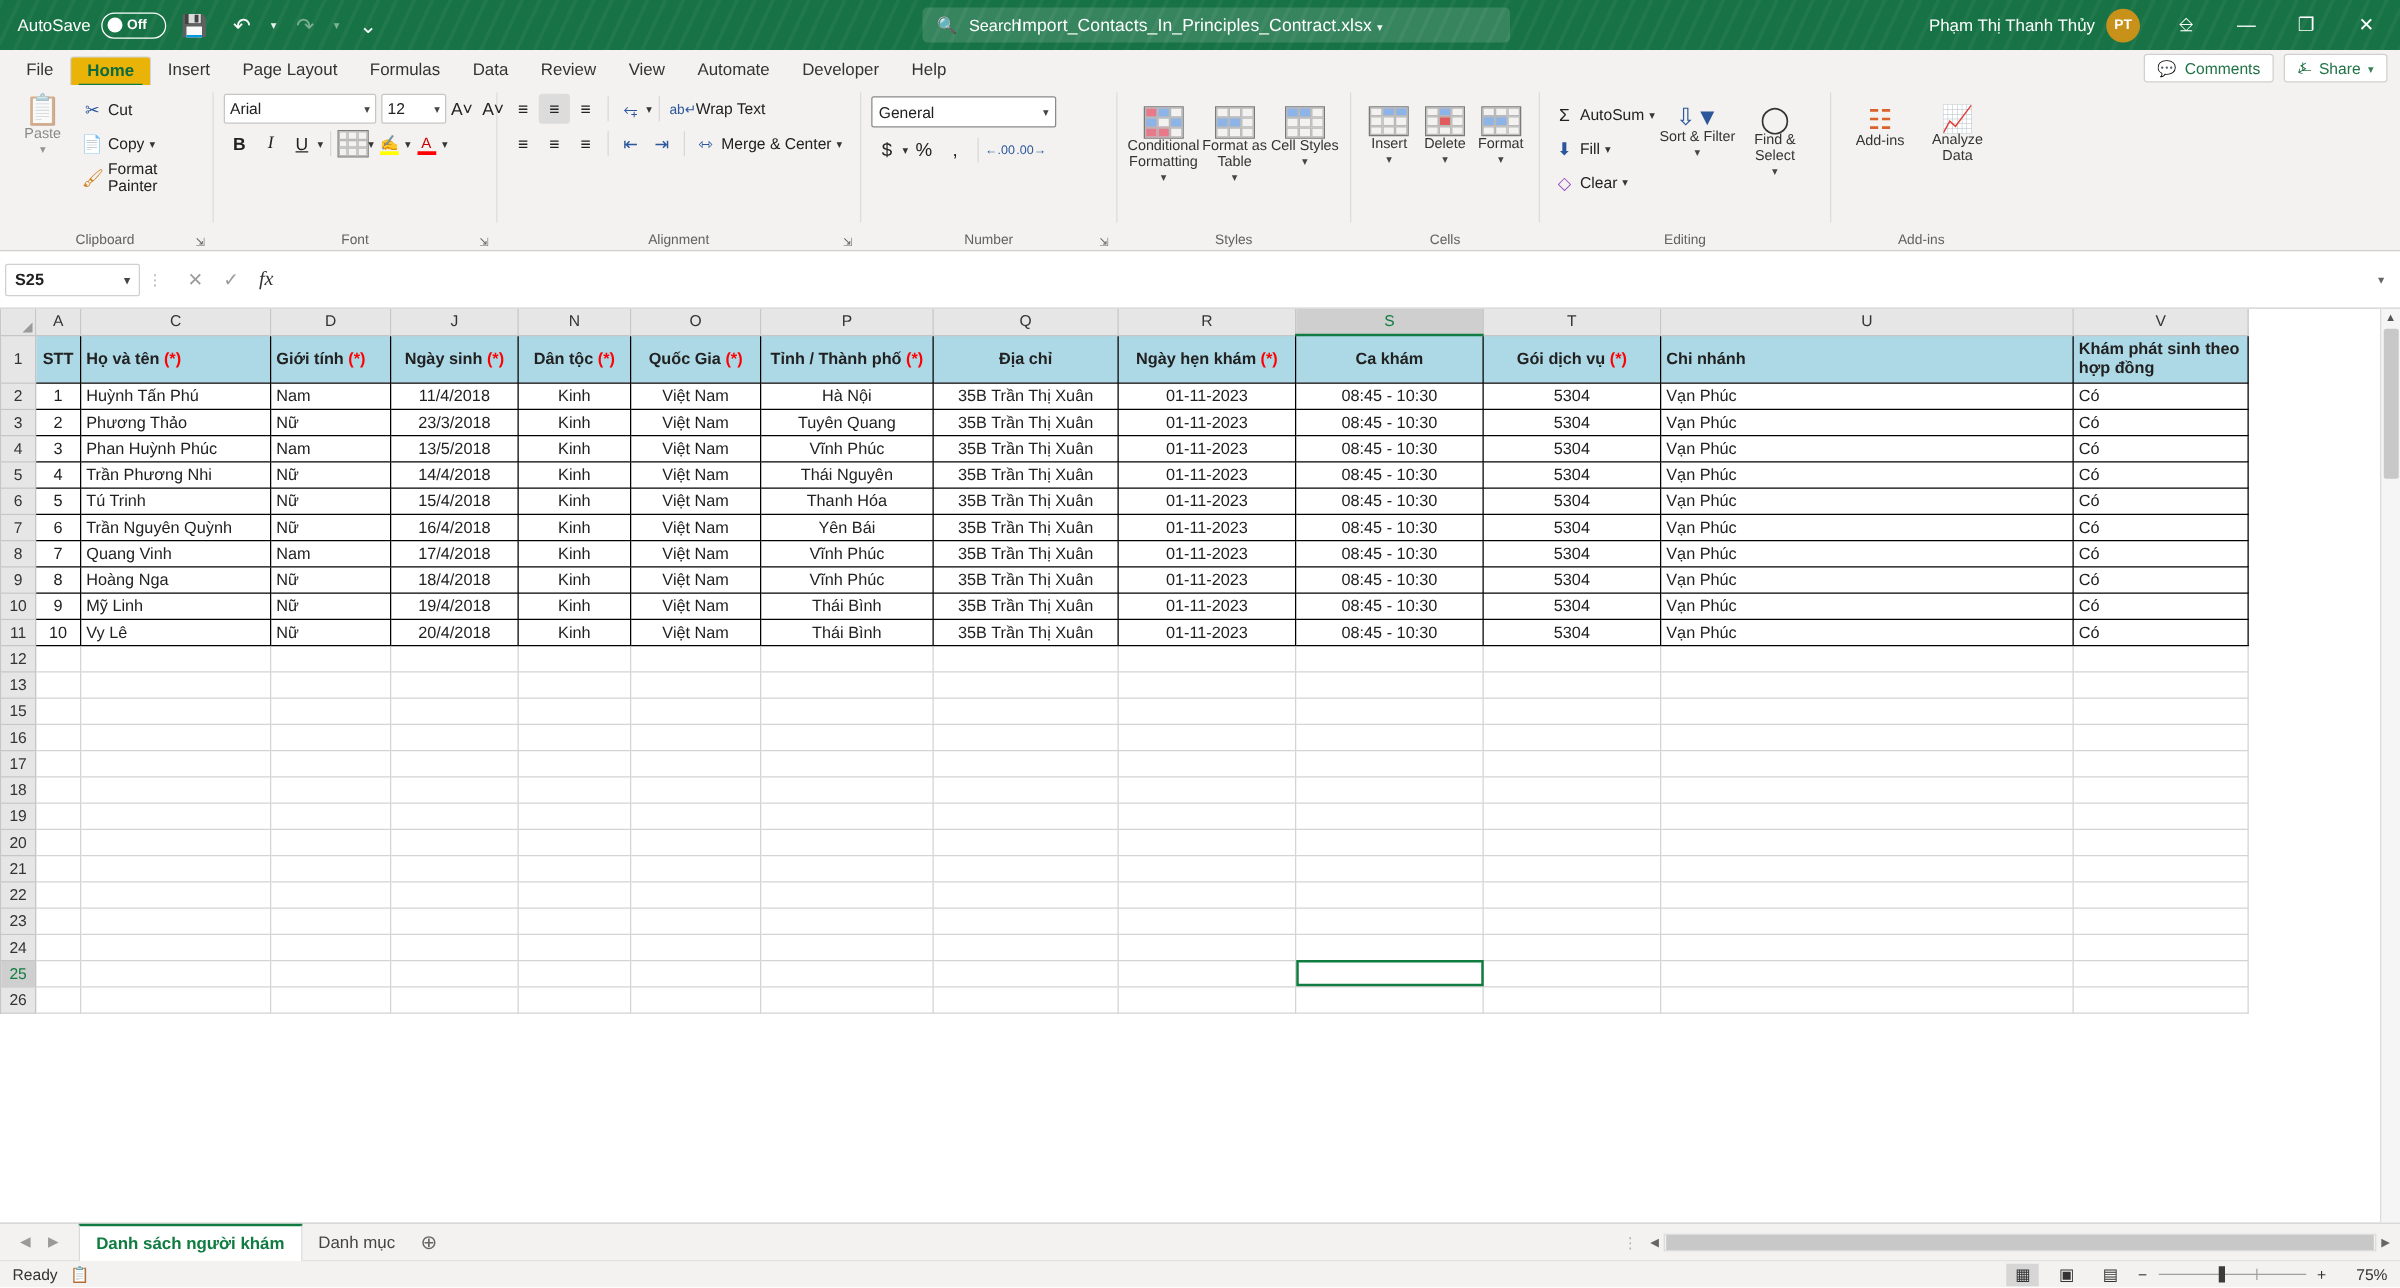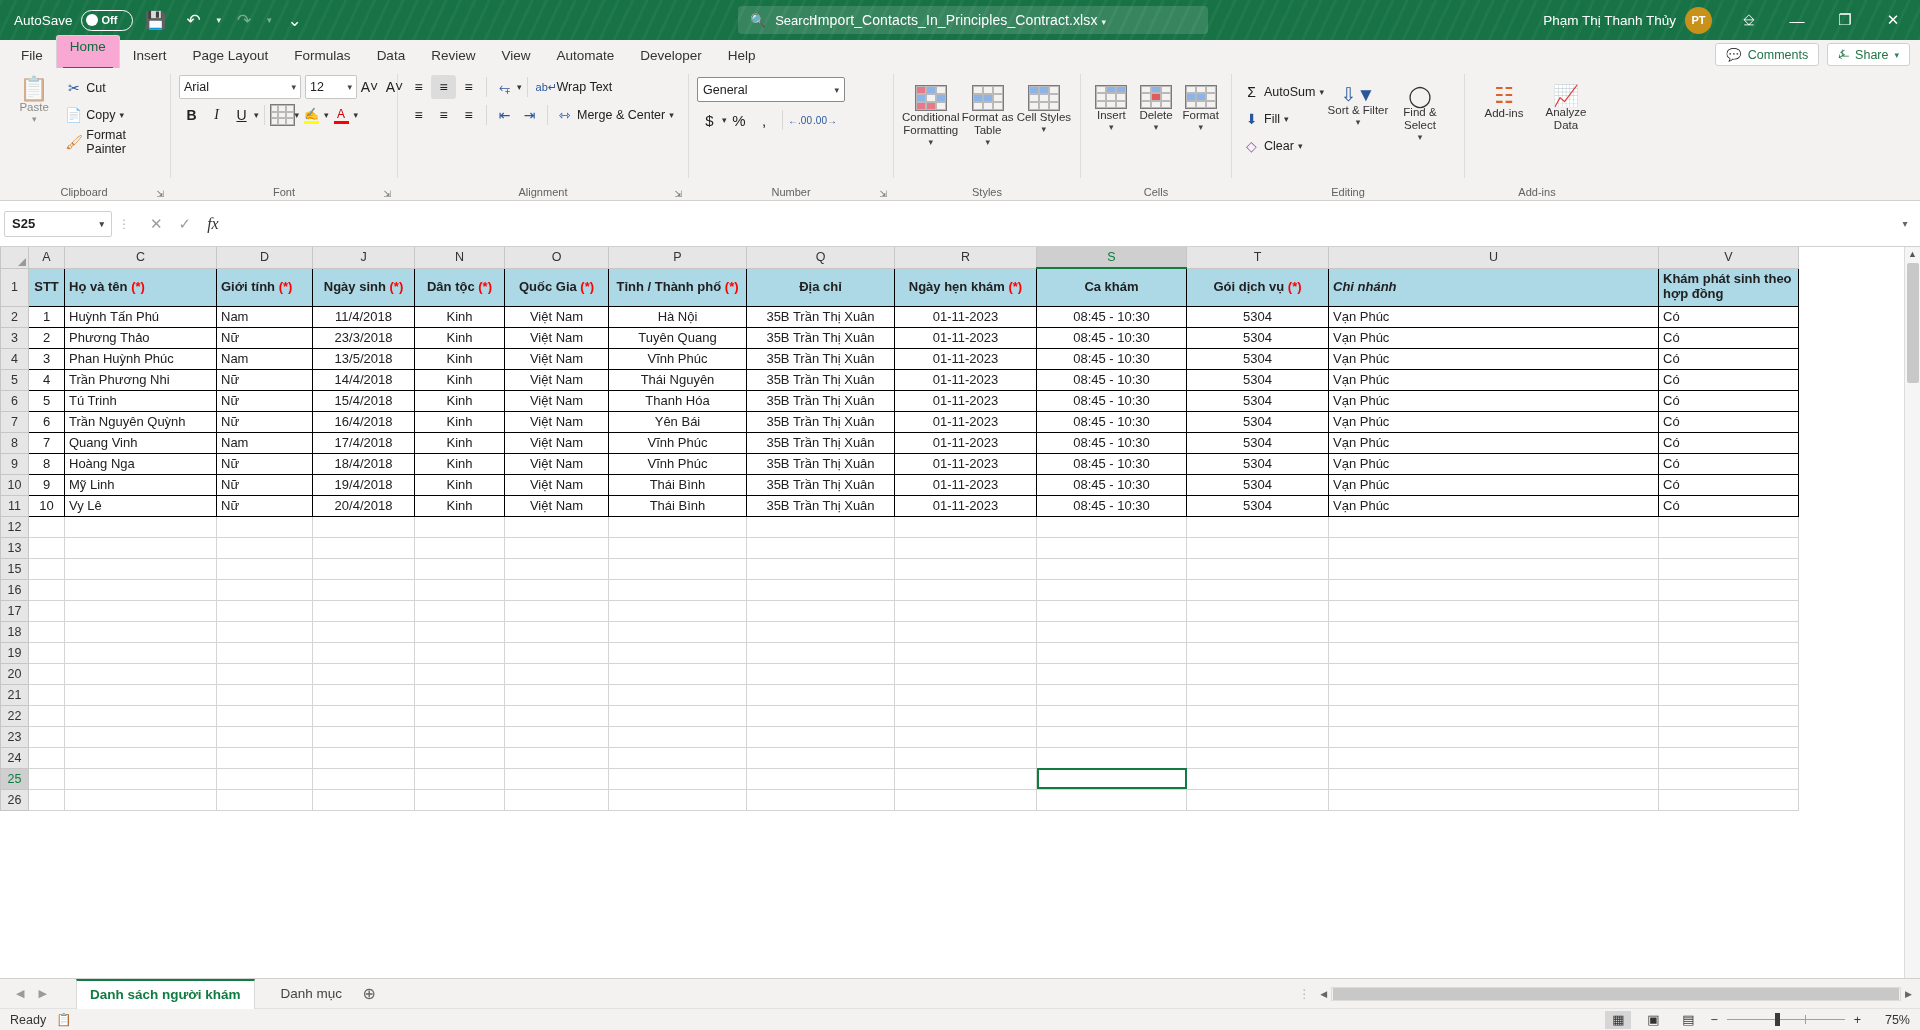--- a/index.html
+++ b/index.html
@@ -48,22 +48,22 @@
     display:flex;align-items:center;justify-content:center;font-size:11px;font-weight:600; margin-right:12px;
   }
   .wbtn{width:46px;height:40px;display:flex;align-items:center;justify-content:center;font-size:15px;}
 
   
   .tabsbar{ height:28px; background:#f3f2f1; display:flex; align-items:flex-end; padding-left:8px; position:relative;}
   .tabsbar .rtab{
     padding:4px 13px 5px; font-size:13.5px; color:#333; cursor:default; border-radius:3px 3px 0 0;
   }
   .tabsbar .rtab.active{
-    background:#f9a8d4; border:1px solid #d4d4d4; border-bottom:none;
-    color:#0f6b3d; font-weight:400; position:relative; padding:3px 13px 14px;
+    background:#eab308; border:1px solid #d4d4d4; border-bottom:none;
+    color:#0f6b3d; font-weight:700; position:relative; padding:3px 13px 4px;
   }
   .tabsbar .rtab.active::after{content:"";position:absolute;left:6px;right:6px;bottom:-1px;height:2.5px;background:#107c41;}
   .tabs-right{ margin-left:auto; display:flex; gap:8px; padding-right:10px; padding-bottom:2px;}
   .mini-btn{
     border:1px solid #d0d0d0; background:#fff; border-radius:3px; padding:3px 10px;
     font-size:12.5px; color:#217346; display:flex; align-items:center; gap:6px;
   }
 
   
   .ribbon{
@@ -153,21 +153,21 @@
     position:absolute; right:0; top:0; bottom:0; width:16px; background:#f5f5f5; border-left:1px solid #dcdcdc;
     display:flex;flex-direction:column;align-items:center;
   }
   .vscroll .arw{font-size:9px;color:#555;padding:2px 0;}
   .vthumb{width:12px;background:#c8c8c8;border-radius:2px;margin-top:2px;height:120px;}
 
   
   .sheetbar{ height:30px; display:flex; align-items:center; background:#f3f2f1; border-top:1px solid #d0d0d0;}
   .navarrows{display:flex;gap:14px;padding:0 16px;color:#9a9a9a;font-size:11px;}
   .sheettab{
-    height:30px; display:flex;align-items:center;padding:0 13px;font-size:13.5px;color:#444;margin-left:13px;
+    height:30px; display:flex;align-items:center;padding:0 13px;font-size:13.5px;color:#444;
   }
   .sheettab.active{ background:#fff;color:#107c41;font-weight:bold;border-top:2px solid #107c41;
     border-left:1px solid #d9d9d9;border-right:1px solid #d9d9d9;}
   .addsheet{width:28px;text-align:center;font-size:16px;color:#666;}
   .hsbar{ margin-left:auto; display:flex;align-items:center; padding-right:8px; gap:4px;}
   .hstrack{width:570px;height:14px;background:#f0f0f0;border:1px solid #dcdcdc;display:flex;align-items:center;}
   .hsthumb{height:12px;flex:1;background:#c8c8c8;margin:0 1px;}
   .statusbar{
     height:22px; background:#f3f2f1; display:flex; align-items:center; gap:10px;
     padding:0 10px; font-size:12.5px; color:#333; border-top:1px solid #e1e1e1;
@@ -593,21 +593,21 @@
           <td class="hcell" style="height: 38px;"><span>Họ và tên </span><span class="req">(*)</span></td>
           <td class="hcell" style="height: 38px;"><span>Giới tính </span><span class="req">(*)</span></td>
           <td class="hcell ctr" style="height: 38px;"><span>Ngày sinh </span><span class="req">(*)</span></td>
           <td class="hcell ctr" style="height: 38px;"><span>Dân tộc </span><span class="req">(*)</span></td>
           <td class="hcell ctr" style="height: 38px;"><span>Quốc Gia </span><span class="req">(*)</span></td>
           <td class="hcell ctr" style="height: 38px;"><span>Tỉnh / Thành phố </span><span class="req">(*)</span></td>
           <td class="hcell ctr" style="height: 38px;"><span>Địa chỉ</span></td>
           <td class="hcell ctr" style="height: 38px;"><span>Ngày hẹn khám </span><span class="req">(*)</span></td>
           <td class="hcell ctr selcol" style="height: 38px;"><span>Ca khám</span></td>
           <td class="hcell ctr" style="height: 38px;"><span>Gói dịch vụ </span><span class="req">(*)</span></td>
-          <td class="hcell" style="height: 38px; font-style: italic;"><span>Chi nhánh</span></td>
+          <td class="hcell" style="height: 38px;"><span>Chi nhánh</span></td>
           <td class="hcell" style="height: 38px; white-space: normal;"><span>Khám phát sinh theo hợp đồng</span></td>
         </tr>
         <tr>
           <td class="rowhdr">2</td>
           <td class="dcell ctr">1</td>
           <td class="dcell">Huỳnh Tấn Phú</td>
           <td class="dcell">Nam</td>
           <td class="dcell ctr">11/4/2018</td>
           <td class="dcell ctr">Kinh</td>
           <td class="dcell ctr">Việt Nam</td>

